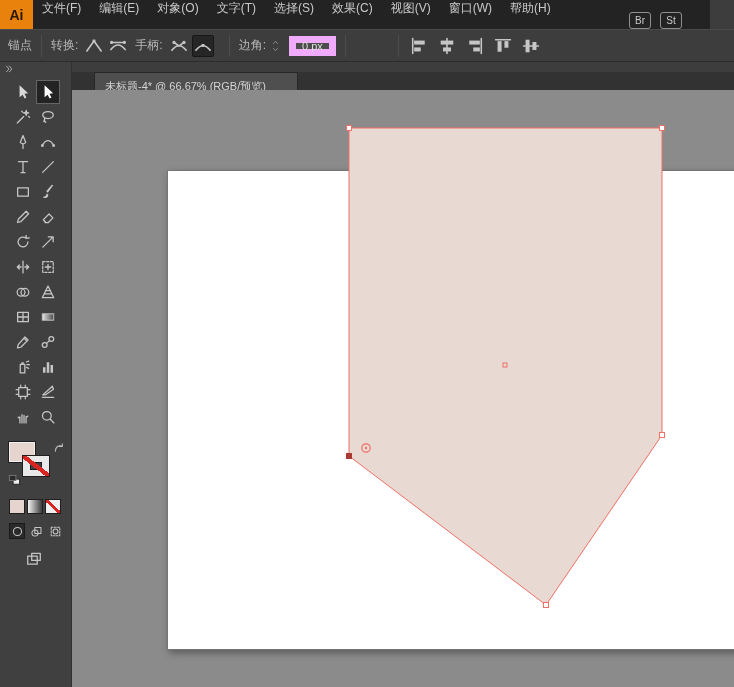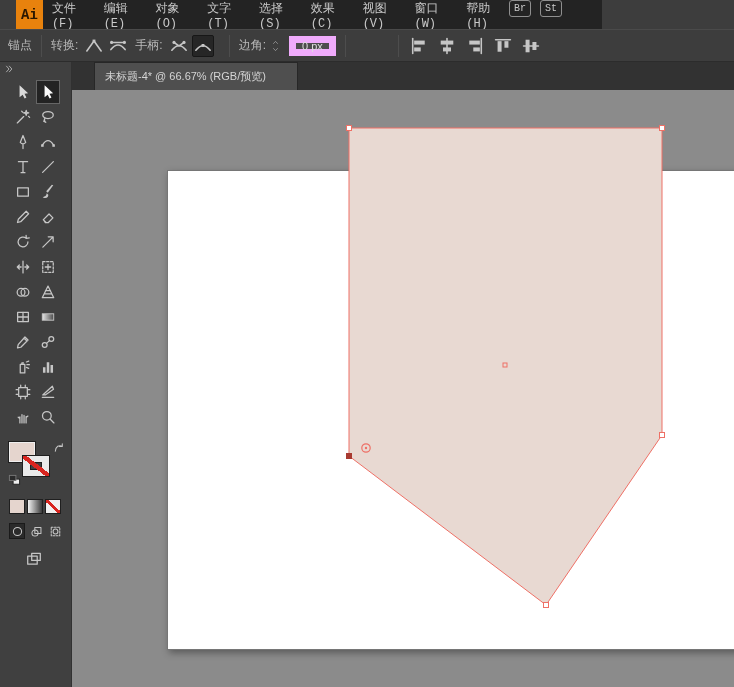--- a/index.html
+++ b/index.html
@@ -1,27 +1,27 @@
 <!DOCTYPE html>
 <html><head>
 <meta charset="utf-8">
 <style>
   * { margin:0; padding:0; box-sizing:border-box; }
   html,body { width:734px; height:687px; overflow:hidden; background:#2a2a2a;
     font-family:"Liberation Sans","DejaVu Sans",sans-serif; }
   #app { position:relative; width:734px; height:687px; background:#3d3d3d; }
 
   
-  #menubar { position:absolute; left:16px; top:0; width:586px; height:29px; background:#232323;
-    display:flex; align-items:stretch;font-family:Liberation Mono, monospace; }
+  #menubar { position:absolute; left:0; top:0; width:710px; height:29px; background:#232323;
+    display:flex; align-items:stretch; }
   .logo { width:33px; display:flex; align-items:center; justify-content:center;
     background:#e8820d; color:#2b1700; font-weight:bold; font-size:14px; }
   #menu-items { display:flex; align-items:flex-start; }
   .menu-item { padding:0 9px; font-size:12px; color:#c9c9c9; display:flex; align-items:center; cursor:default; }
-  .mb-right { margin-left:auto; display:flex; align-items:flex-start; gap:9px; padding-right:20px; }
+  .mb-right { margin-left:auto; display:flex; align-items:flex-end; gap:9px; padding-right:8px; }
   .badge { width:22px; height:17px; border:1px solid #8f8f8f; border-radius:3px; color:#c8c8c8;
     font-size:10px; display:flex; align-items:center; justify-content:center; }
   .ws-btn { display:flex; align-items:center; gap:2px; }
 
   
   #controlbar { position:absolute; left:0; top:29px; width:734px; height:33px; background:#3d3d3d;
     border-top:1px solid #4a4a4a; border-bottom:1px solid #2c2c2c;
     display:flex; align-items:center; padding:8px 8px; gap:5px; font-size:12px; color:#b9b9b9; }
   .vsep { width:1px; height:22px; background:#2c2c2c; border-right:1px solid #4d4d4d; margin:0 4px; flex:none; }
   .cb-label { white-space:nowrap; flex:none; }
@@ -30,21 +30,21 @@
   .cb-btn.active { background:#262626; border:1px solid #171717; }
   .cb-group { display:flex; align-items:center; gap:2px; margin-right:6px; }
   .cb-group .cb-label { margin-right:3px; }
   .stepper { display:flex; flex-direction:column; width:13px; flex:none; }
   .stepper .ic { width:9px; height:7px; }
   .cb-input { min-width:44px; height:20px; background:#4d4d4d; border:7px solid #f0abfc; color:#dedede;
     font-size:11px; display:flex; align-items:center; padding:0 6px; flex:none; }
   #cb-aligns { display:flex; align-items:center; gap:6px; }
 
   
-  #tabbar { position:absolute; left:72px; top:62px; width:662px; height:28px; background:#323232;
+  #tabbar { position:absolute; left:72px; top:72px; width:662px; height:28px; background:#323232;
     display:flex; align-items:flex-end; }
   .tab { height:28px; margin-left:22px; background:#4f4f4f; border:1px solid #272727; border-bottom:none;
     display:flex; align-items:center; padding:0 10px; font-size:11px; color:#d4d4d4; }
   .tab .close { margin-left:9px; width:12px; height:12px; display:flex; align-items:center; justify-content:center; }
 
   
   #toolbar { position:absolute; left:0; top:62px; width:72px; height:625px; background:#404040;
     border-right:1px solid #313131; }
   .tb-head { height:14px; padding:2px 0 0 4px; }
   .tb-head .ic { width:10px; height:10px; }

